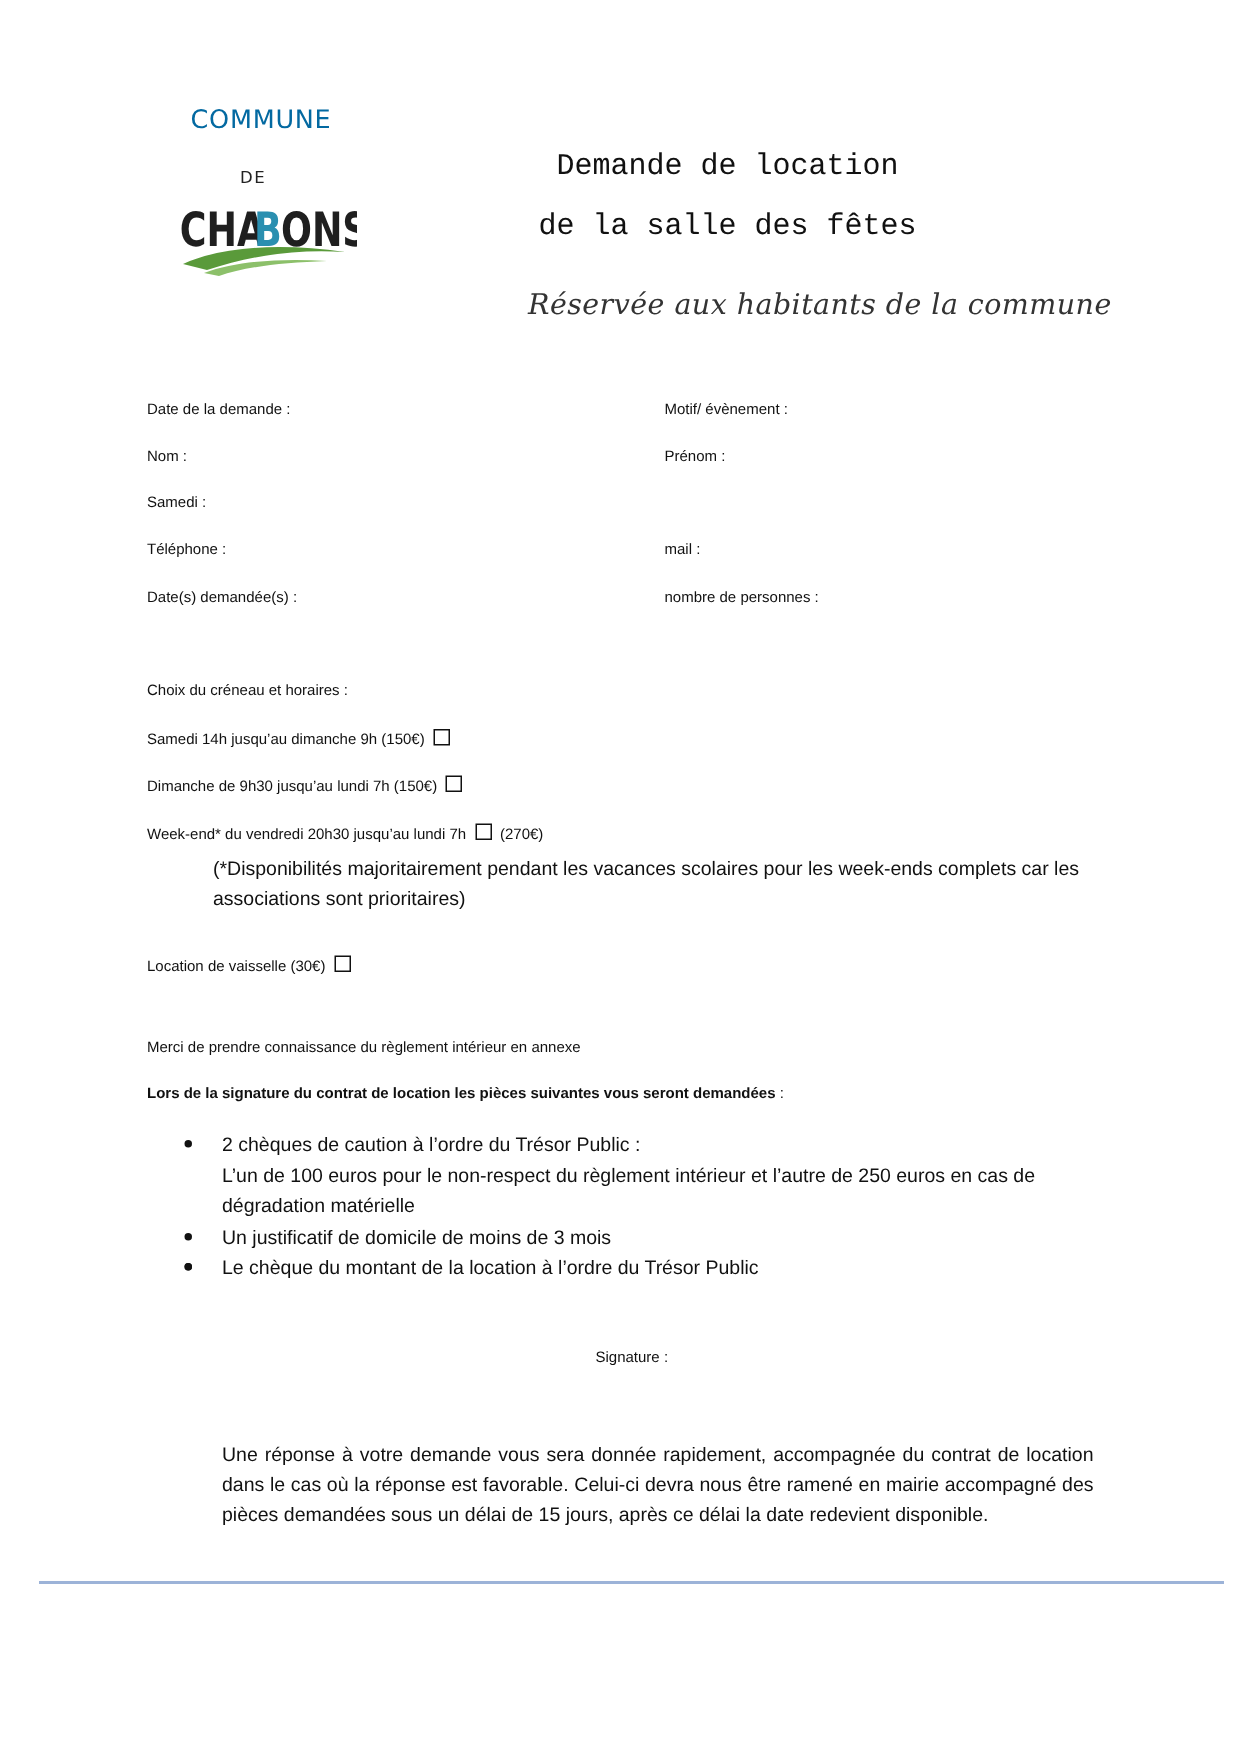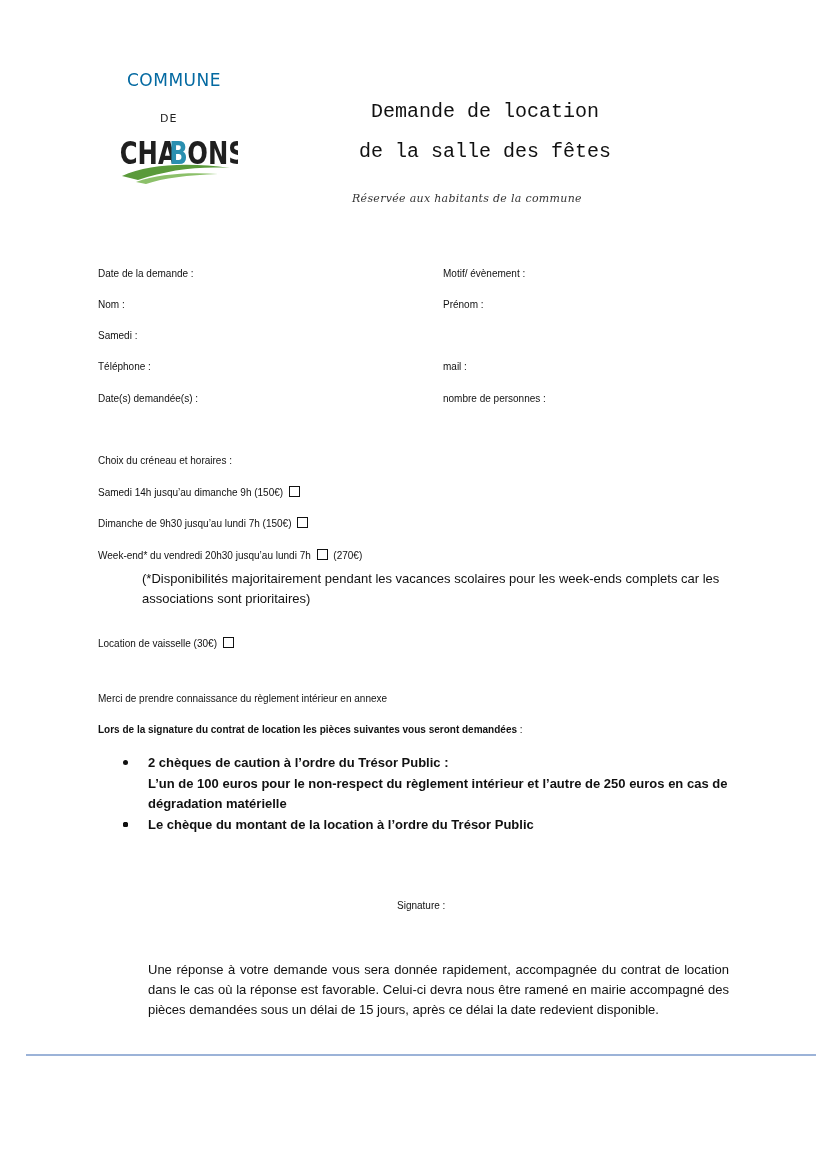--- a/index.html
+++ b/index.html
@@ -19,31 +19,31 @@
     }
     .logo-chabons { left: 118px; top: 128px; width: 120px; height: 58px; }
     .title {
       font-family: Liberation Mono, monospace; font-size: 20px; color: #111;
       text-align: center; left: 340px; width: 290px;
     }
     .title1 { top: 100px; }
     .title2 { top: 140px; }
     .subtitle {
       left: 352px; top: 192px; font-family: "DejaVu Serif", serif;
-      font-style: italic; font-size: 11px; color: #333; letter-spacing: 0.3px;
+      font-style: italic; font-size: 19px; color: #333; letter-spacing: 0.3px;
     }
     .field { font-size: 10px; }
     .checkbox {
       display: inline-block; width: 9px; height: 9px; border: 1.3px solid #111;
       vertical-align: -1px; margin: 0 3px; background: #fff;
     }
     .para { font-size: 13px; line-height: 20px; white-space: normal; }
     .bold { font-weight: bold; }
     .bullets { left: 122px; top: 753px; width: 610px; margin: 0; padding: 0; list-style: none; }
-    .bullets li { position: relative; padding-left: 26px; font-size: 13px; line-height: 20.5px; font-weight: bold; }
+    .bullets li { position: relative; padding-left: 26px; font-size: 13px; line-height: 20.5px; }
     .bullets li .dot {
       position: absolute; left: 1px; top: 7px; width: 5px; height: 5px;
       border-radius: 50%; background: #111;
     }
     .justify { text-align: justify; text-align-last: left; }
     .bottom-line {
       position: absolute; left: 26px; top: 1054px; width: 790px; height: 2px;
       background: #9cb3d8;
     }
   </style>
@@ -104,20 +104,21 @@
 </div>
 
 <ul class="abs bullets">
   <li>
     <span class="dot"></span>
     <span>2 chèques de caution à l’ordre du Trésor Public :</span><br>
     <span style="white-space:normal;">L’un de 100 euros pour le non-respect du règlement intérieur et l’autre de 250 euros en cas de dégradation matérielle</span>
   </li>
   <li>
     <span class="dot"></span>
+    <span>Un justificatif de domicile de moins de 3 mois</span>
   </li>
   <li>
     <span class="dot"></span>
   </li>
   <li>
     <span class="dot"></span>
     <span>Le chèque du montant de la location à l’ordre du Trésor Public</span>
   </li>
 </ul>
 

